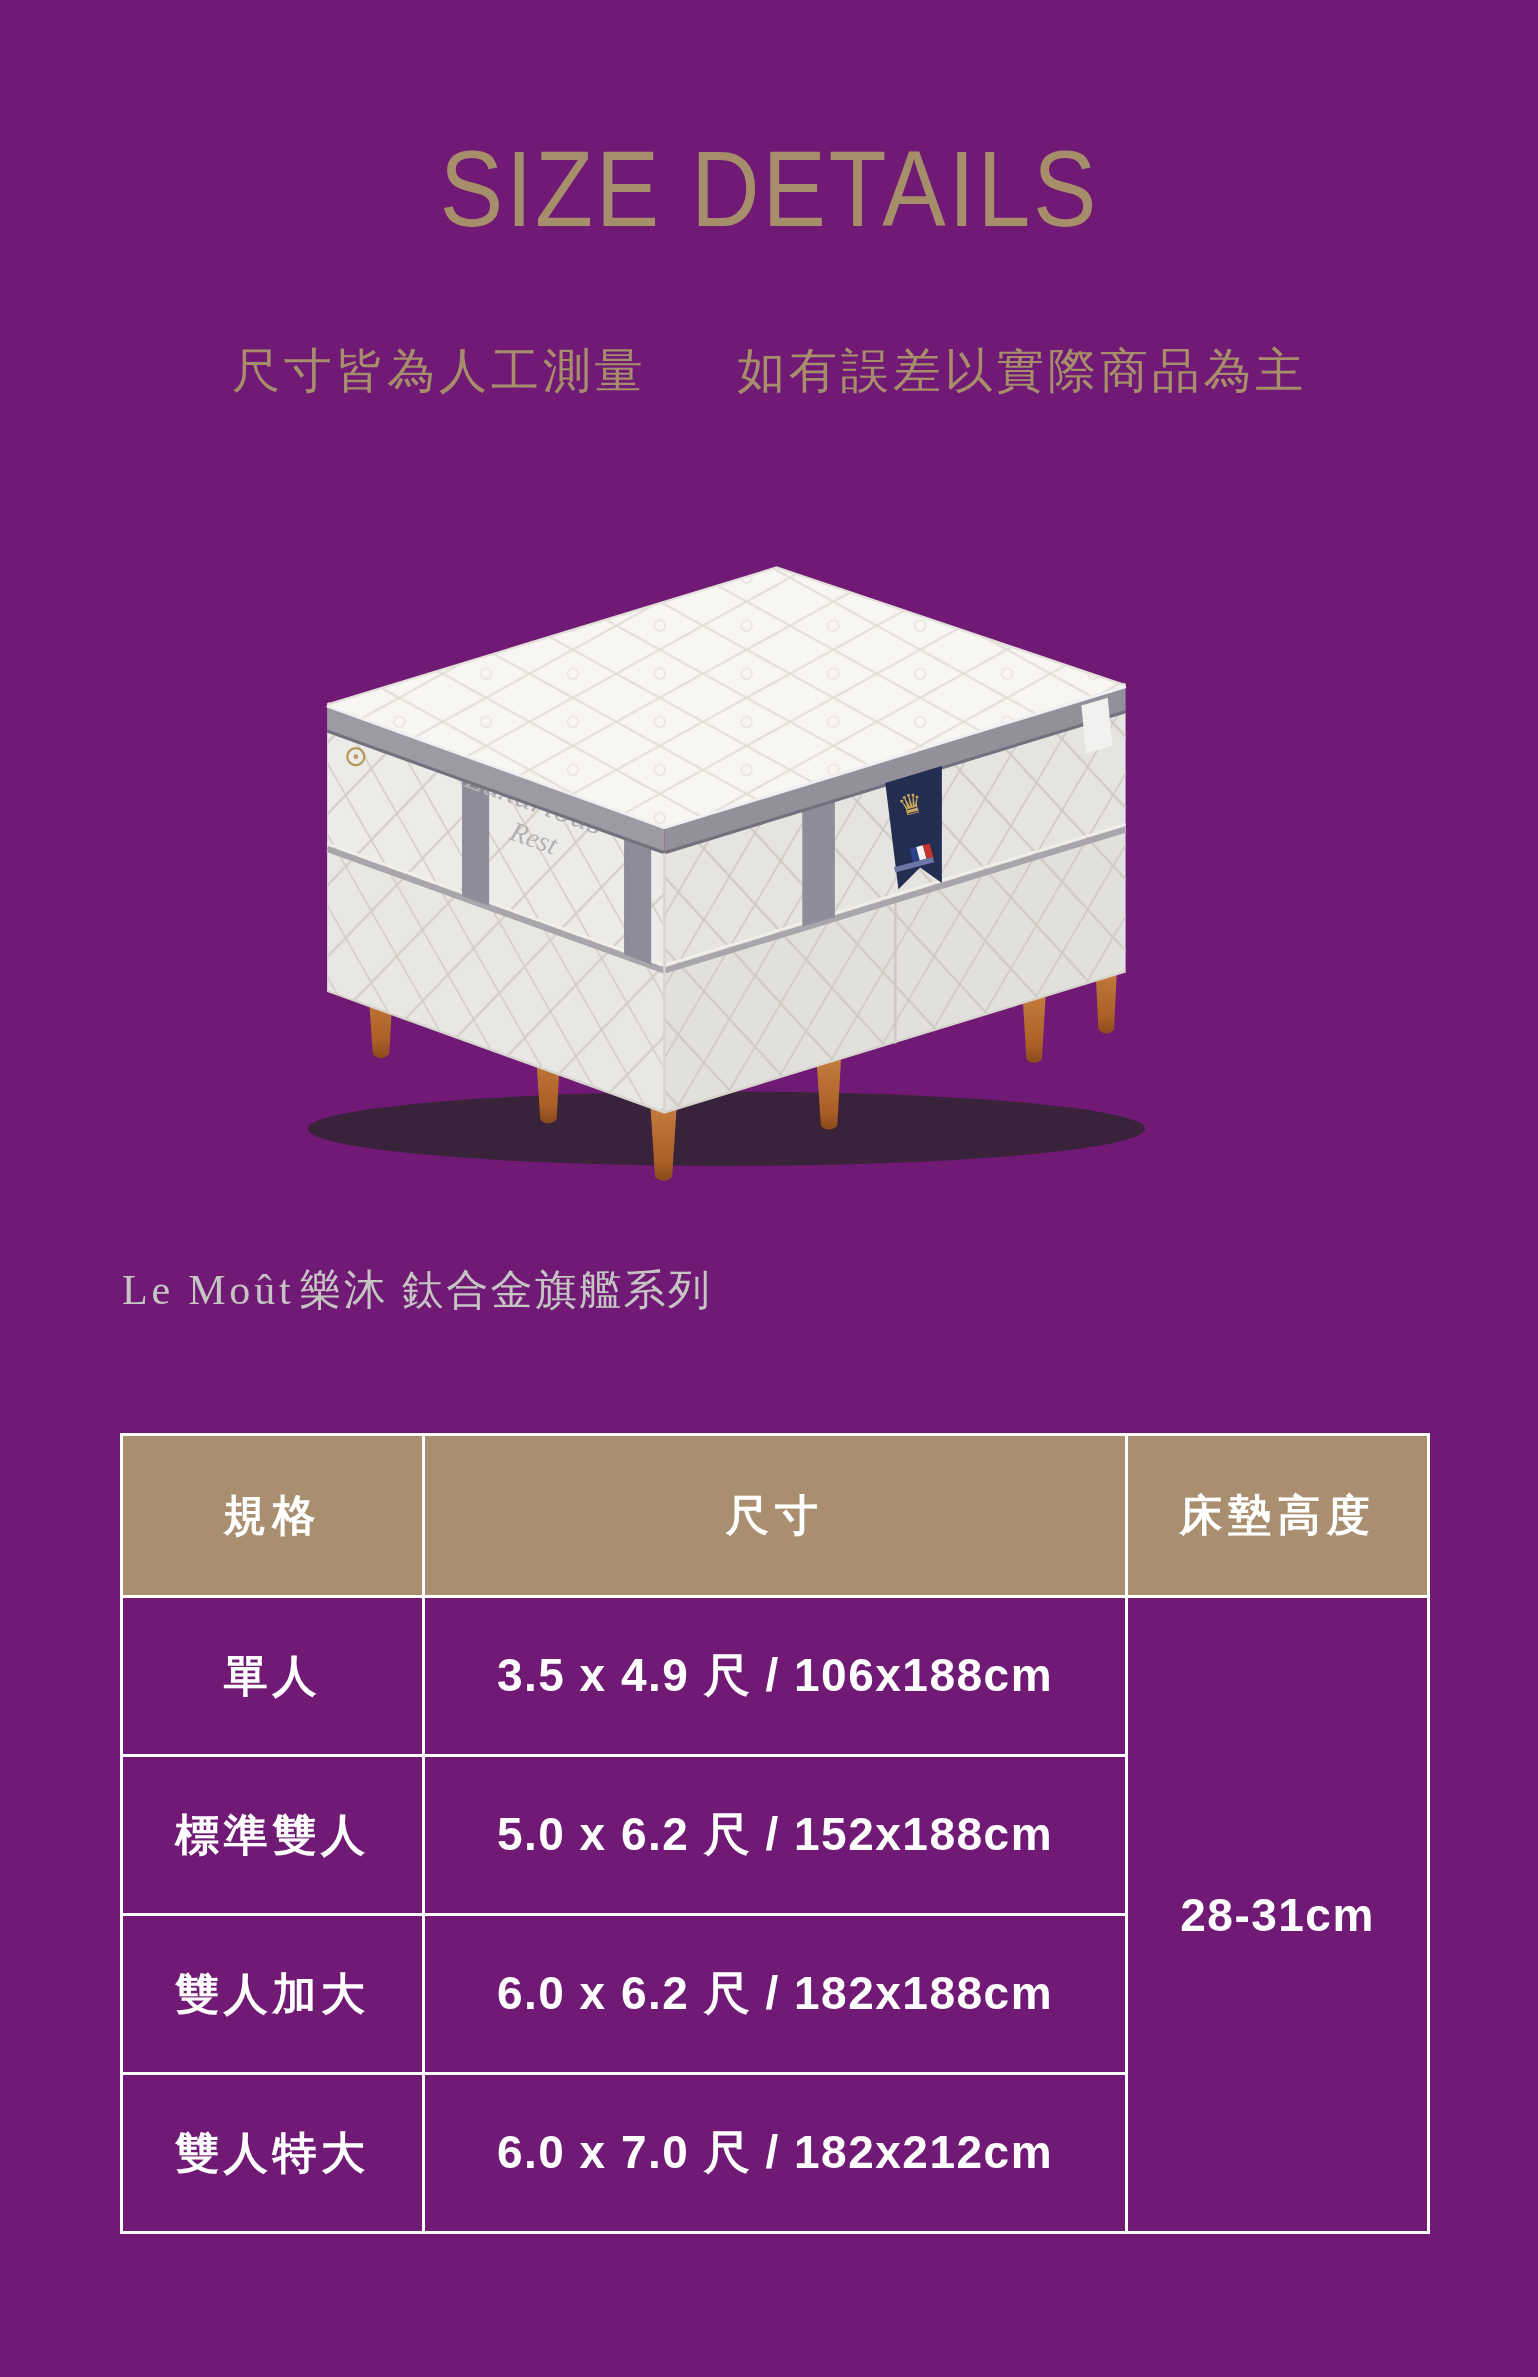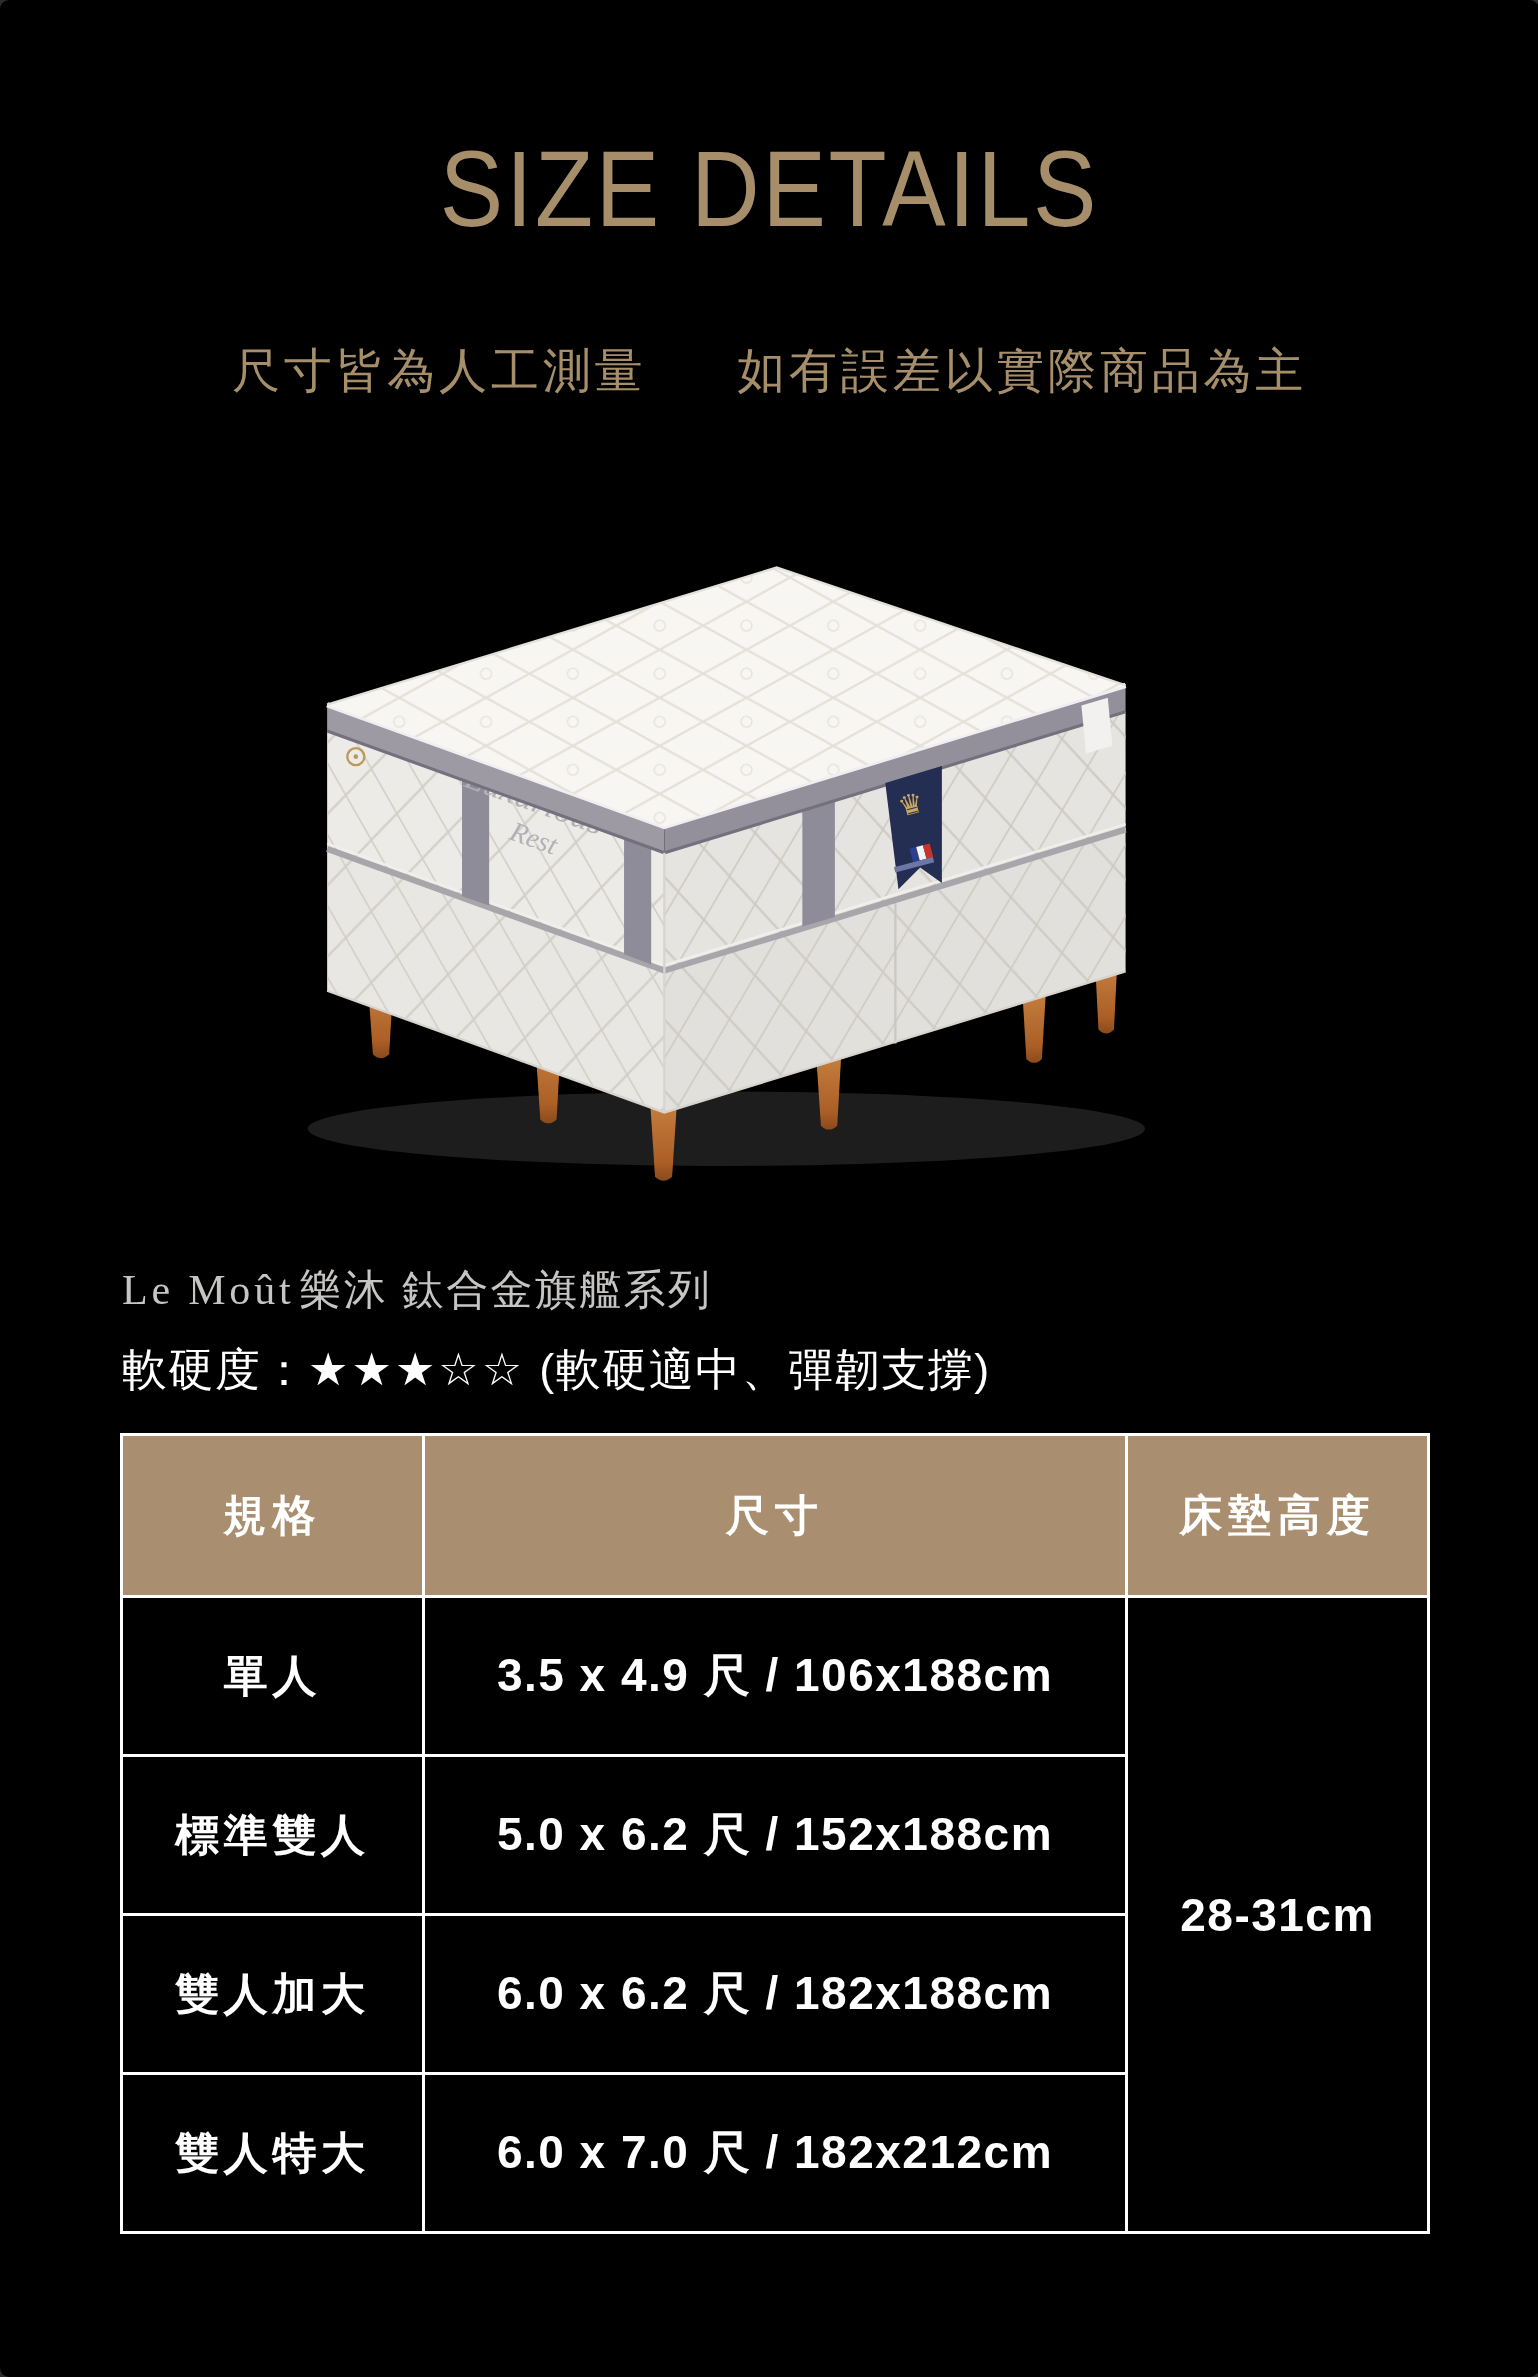--- a/index.html
+++ b/index.html
@@ -1,24 +1,23 @@
 <!DOCTYPE html>
 <html style="font-size:12.3px"><head>
 <meta charset="utf-8">
 <style>
   * { margin:0; padding:0; box-sizing:border-box; }
   html,body { background:#2c2c2c; }
   .page {
     position:relative;
     width:1539px; height:2377px;
-    background:#000000;
+    background:#701a75;
     overflow:hidden;
     font-family:"Liberation Sans", sans-serif;
     color:#fff;
-    border-radius:9px;
   }
 
   
   .main-title {
     position:absolute; top:132px; left:0; width:100%;
     text-align:center;
     font-size:108px; line-height:1.05;
     letter-spacing:3.1px;
     color:#a78e6b;
     transform:scaleX(0.88);
@@ -193,23 +192,20 @@
       </g>
 
       <polygon points="1048,196 1082,186 1088,248 1054,258" fill="#f2f1ef"></polygon>
     </svg>
   </div>
 
   <div class="series-line">
     <span class="latin">Le Moût</span><span class="cjk">樂沐 鈦合金旗艦系列</span>
   </div>
 
-  <div class="firmness-line">
-    <span>軟硬度：</span><span class="stars">★★★☆☆</span> <span>(軟硬適中、彈韌支撐)</span>
-  </div>
 
   <div class="size-table-wrap">
     <table class="size-table">
       <colgroup>
         <col class="col-spec">
           <col class="col-size">
           <col class="col-height">
       </colgroup>
       <thead>
         <tr>

